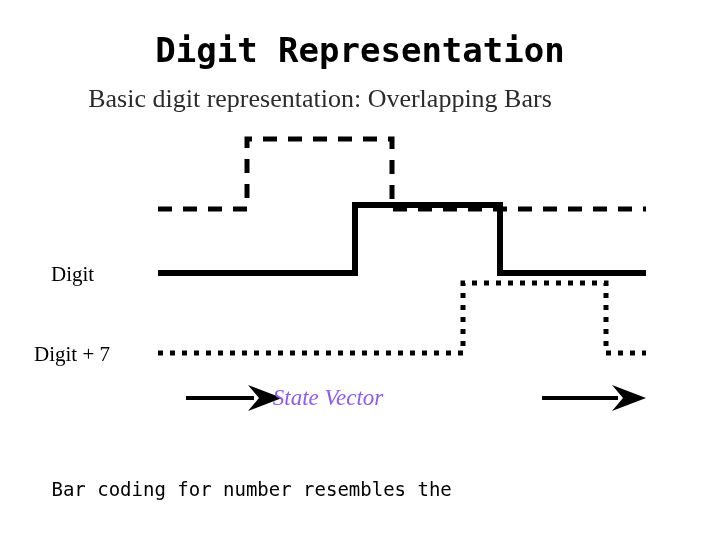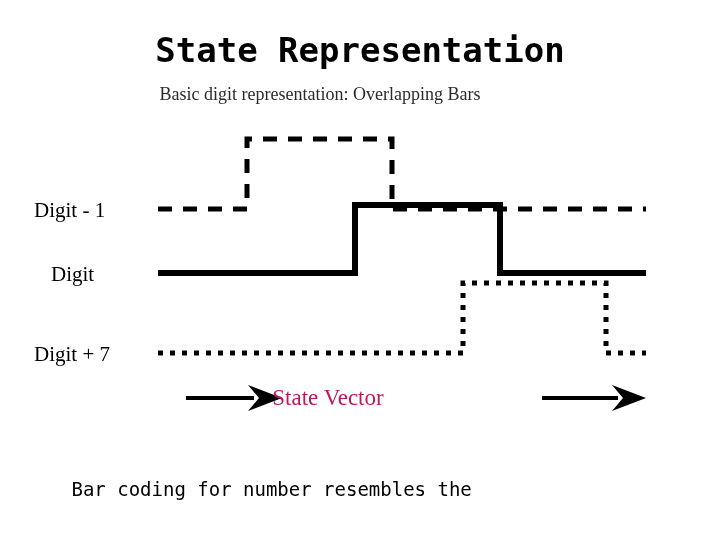--- a/index.html
+++ b/index.html
@@ -27,21 +27,21 @@
     color: #000000;
     white-space: pre;
   }
   .subtitle {
     position: absolute;
     left: 0;
     top: 84px;
     width: 640px;
     text-align: center;
     font-family: "Liberation Serif", "DejaVu Serif", serif;
-    font-size: 18px;
+    font-size: 26px;
     color: #2b2b2b;
     white-space: pre;
   }
   .axis-label {
     position: absolute;
     font-family: "Liberation Serif", "DejaVu Serif", serif;
     font-size: 21px;
     color: #000000;
     white-space: pre;
     text-align: left;
@@ -51,55 +51,55 @@
   #lbl-dp1 { left: 34px; top: 342px; }
 
   .state-vector-text {
     position: absolute;
     left: 0;
     top: 385px;
     width: 656px;
     text-align: center;
     font-family: "Liberation Serif", "DejaVu Serif", serif;
     font-size: 23px;
-    color: #be185d;
+    color: #8b5cf6;
     white-space: pre;
+    font-style: italic;
   }
 
   .caption {
     position: absolute;
     left: 0;
     top: 424px;
     width: 720px;
     font-family: "DejaVu Sans Mono", "Liberation Mono", monospace;
     font-size: 19px;
     line-height: 26px;
     color: #000000;
     white-space: pre;
   }
-  .caption .line1 { display: block; padding-left: 60px; }
+  .caption .line1 { display: block; padding-left: 40px; }
 
   svg.plot {
     position: absolute;
     left: 0;
     top: 0;
     width: 720px;
     height: 540px;
   }
 </style>
 </head>
 <body>
 
 <div id="slide">
 
-  <div class="title">State Representation</div>
+  <div class="title">Digit Representation</div>
 
   <div class="subtitle">Basic digit representation: Overlapping Bars</div>
 
-  <div class="axis-label" id="lbl-dm1">Digit - 1</div>
   <div class="axis-label" id="lbl-d">Digit</div>
   <div class="axis-label" id="lbl-dp1">Digit + 7</div>
 
   <svg class="plot" viewBox="0 0 720 540">
     <g>
       <polyline id="poly-0" fill="none" stroke="#000000" stroke-width="5" stroke-dasharray="14 11" stroke-linecap="butt" points="158,209 247,209 247,139 392,139 392,209 646,209"></polyline>
     </g>
     <g>
       <polyline id="poly-1" fill="none" stroke="#000000" stroke-width="6" stroke-linecap="butt" points="158,273 355,273 355,205 500,205 500,273 646,273"></polyline>
     </g>

